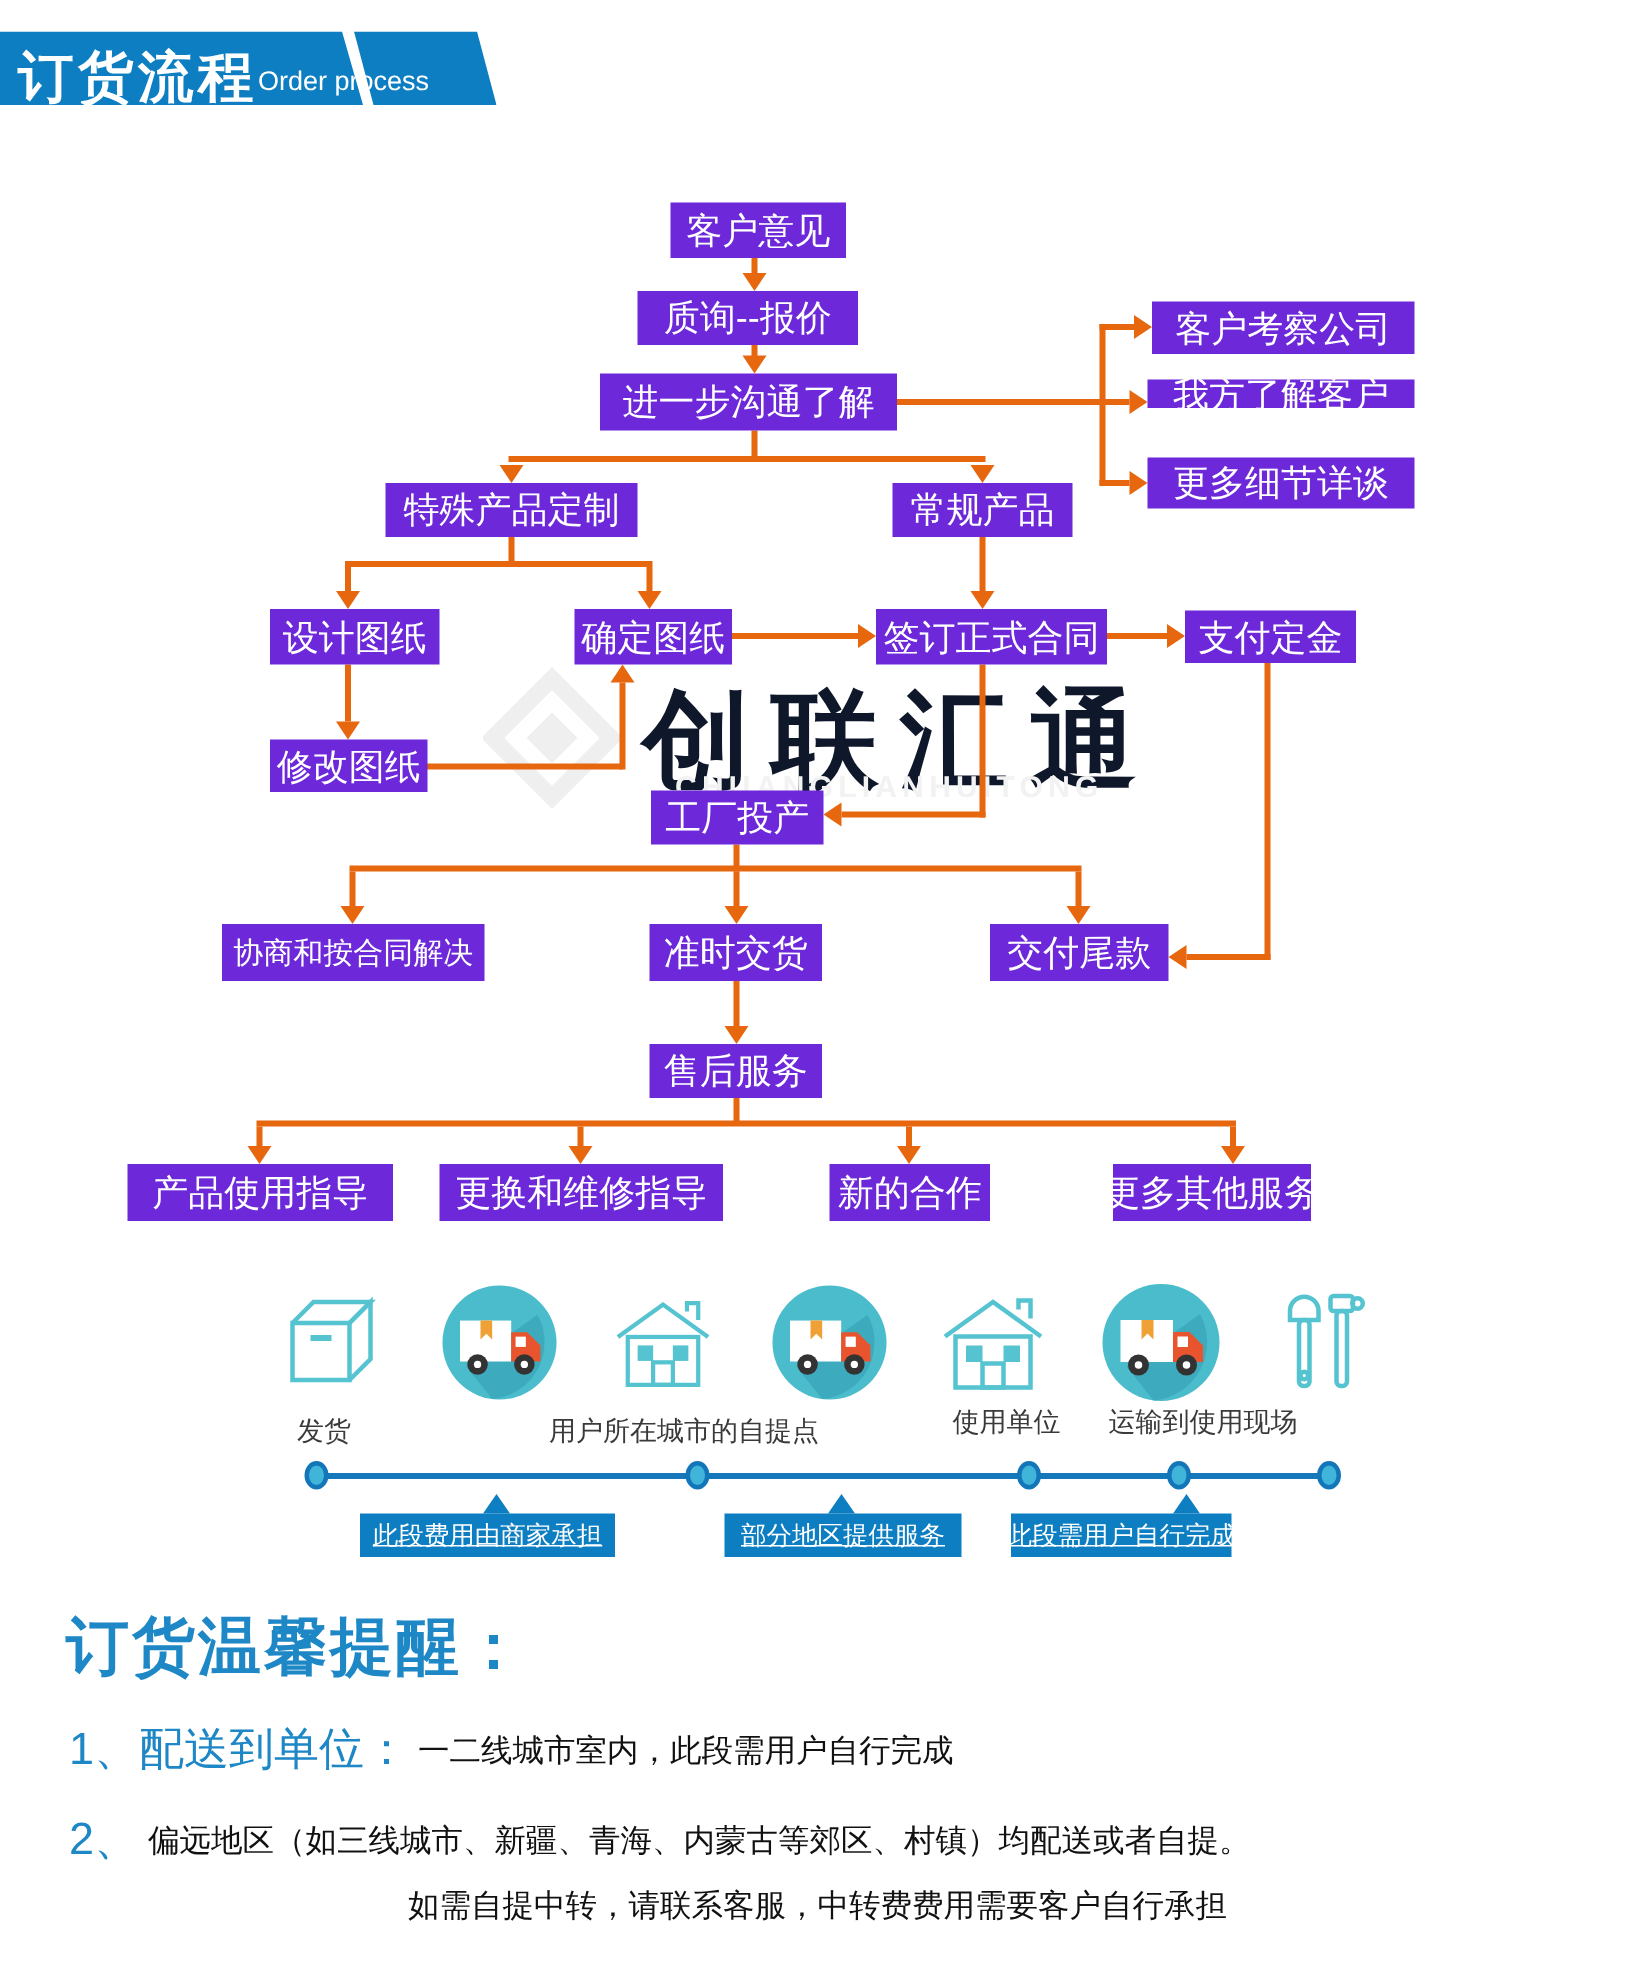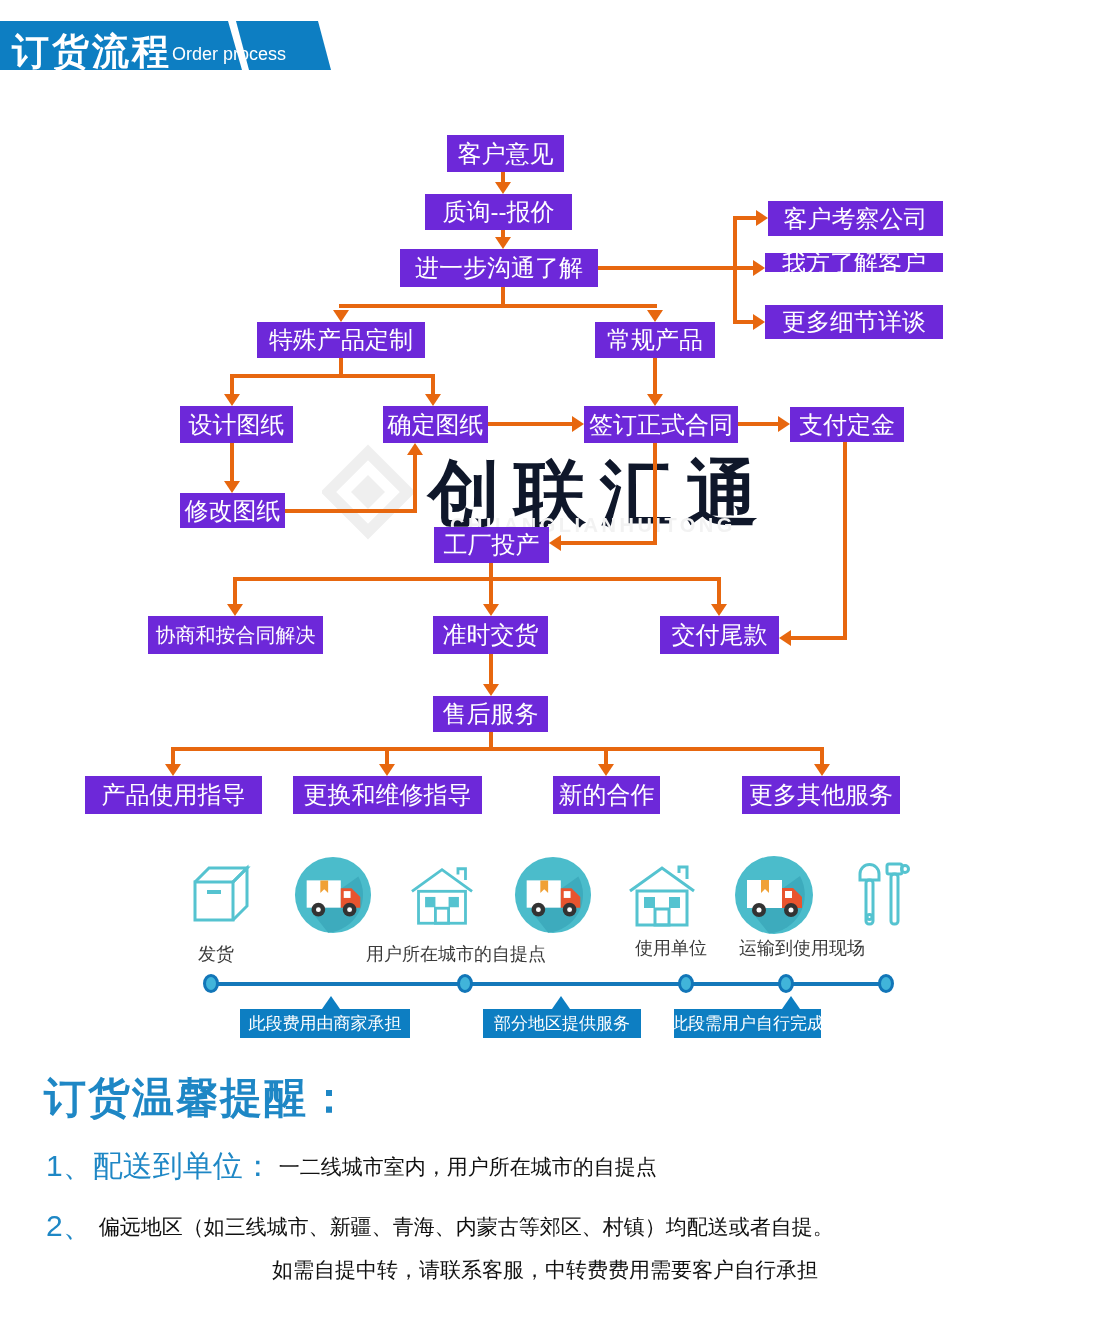--- a/index.html
+++ b/index.html
@@ -34,21 +34,21 @@
   .ah-right{border-top:8px solid transparent;border-bottom:8px solid transparent;border-left:12px solid #e7670f;}
   .ah-left{border-top:8px solid transparent;border-bottom:8px solid transparent;border-right:12px solid #e7670f;}
 
   
   .ico{position:absolute;z-index:2;}
   .ico-label{position:absolute;z-index:2;font-size:18px;color:#3a3a3a;white-space:nowrap;}
   .tl-line{position:absolute;left:209px;top:966px;width:679px;height:4px;background:#1478ba;z-index:1;}
   .tl-dot{position:absolute;width:16px;height:19px;border-radius:50%;background:#41b4da;border:3px solid #1276b8;
     box-sizing:border-box;top:958px;z-index:2;}
   .callout{position:absolute;top:993px;height:29px;background:#0d7ec2;color:#fff;font-size:17px;
-    display:flex;align-items:center;justify-content:center;z-index:2;white-space:nowrap;}
+    display:flex;align-items:center;justify-content:center;z-index:2;white-space:nowrap;text-decoration:underline;}
   .callout-tri{position:absolute;top:980px;width:0;height:0;border-left:9px solid transparent;
     border-right:9px solid transparent;border-bottom:13px solid #0d7ec2;z-index:2;}
 
   
   .rem-title{position:absolute;left:44px;top:1054px;font-size:42px;font-weight:bold;color:#1e87c5;letter-spacing:2px;z-index:2;}
   .rem-item{position:absolute;left:46px;display:flex;align-items:center;z-index:2;white-space:nowrap;}
   .rem-num,.rem-lbl{font-size:30px;color:#1e87c5;}
   .rem-body{font-size:21px;color:#111;margin-left:6px;}
   .rem-note{position:absolute;left:272px;top:1240px;font-size:21px;color:#111;z-index:2;white-space:nowrap;}
   .bottom-bar{position:absolute;left:340px;top:1310px;width:420px;height:8px;background:#1a85c6;border-radius:3px;z-index:2;}
@@ -88,21 +88,21 @@
   <div class="fc-box" style="left:790px;top:391px;width:114px;height:35px;">支付定金</div>
   <div class="fc-box" style="left:180px;top:477px;width:105px;height:35px;">修改图纸</div>
   <div class="fc-box" style="left:434px;top:511px;width:115px;height:36px;">工厂投产</div>
   <div class="fc-box sm" style="left:148px;top:600px;width:175px;height:38px;">协商和按合同解决</div>
   <div class="fc-box" style="left:433px;top:600px;width:115px;height:38px;">准时交货</div>
   <div class="fc-box" style="left:660px;top:600px;width:119px;height:38px;">交付尾款</div>
   <div class="fc-box" style="left:433px;top:680px;width:115px;height:36px;">售后服务</div>
   <div class="fc-box" style="left:85px;top:760px;width:177px;height:38px;font-family:Liberation Serif, serif;">产品使用指导</div>
   <div class="fc-box" style="left:293px;top:760px;width:189px;height:38px;">更换和维修指导</div>
   <div class="fc-box" style="left:553px;top:760px;width:107px;height:38px;">新的合作</div>
-  <div class="fc-box" style="left:742px;top:760px;width:158px;height:38px;">更多其他服务</div>
+  <div class="fc-box" style="left:742px;top:760px;width:132px;height:38px;">更多其他服务</div>
 
   <div class="vl" style="left:501px;top:156px;height:12px;"></div>
   <div class="ah ah-down" style="left:495px;top:166px;"></div>
   <div class="vl" style="left:501px;top:214px;height:10px;"></div>
   <div class="ah ah-down" style="left:495px;top:221px;"></div>
   <div class="vl" style="left:501px;top:271px;height:21px;"></div>
   <div class="hl" style="left:339px;top:288px;width:318px;"></div>
   <div class="ah ah-down" style="left:333px;top:294px;"></div>
   <div class="ah ah-down" style="left:647px;top:294px;"></div>
   <div class="hl" style="left:598px;top:250px;width:155px;"></div>
@@ -254,21 +254,21 @@
   <div class="callout" style="left:240px;width:170px;">此段费用由商家承担</div>
   <div class="callout-tri" style="left:552px;"></div>
   <div class="callout" style="left:483px;width:158px;">部分地区提供服务</div>
   <div class="callout-tri" style="left:782px;"></div>
   <div class="callout" style="left:674px;width:147px;">此段需用户自行完成</div>
 
   <div class="rem-title">订货温馨提醒：</div>
   <div class="rem-item" style="top:1130px;">
     <span class="rem-num">1、</span>
     <span class="rem-lbl">配送到单位：</span>
-    <span class="rem-body">一二线城市室内，用户所在城市的自提点</span>
+    <span class="rem-body">一二线城市室内，此段需用户自行完成</span>
   </div>
   <div class="rem-item" style="top:1190px;">
     <span class="rem-num">2、</span>
     <span class="rem-body">偏远地区（如三线城市、新疆、青海、内蒙古等郊区、村镇）均配送或者自提。</span>
   </div>
   <div class="rem-note">如需自提中转，请联系客服，中转费费用需要客户自行承担</div>
 
   <div class="bottom-bar"></div>
 
 </div>

